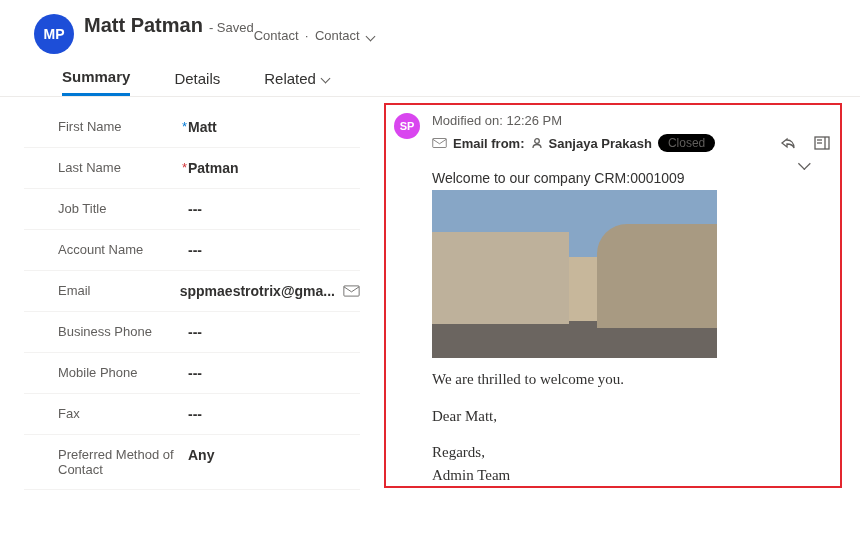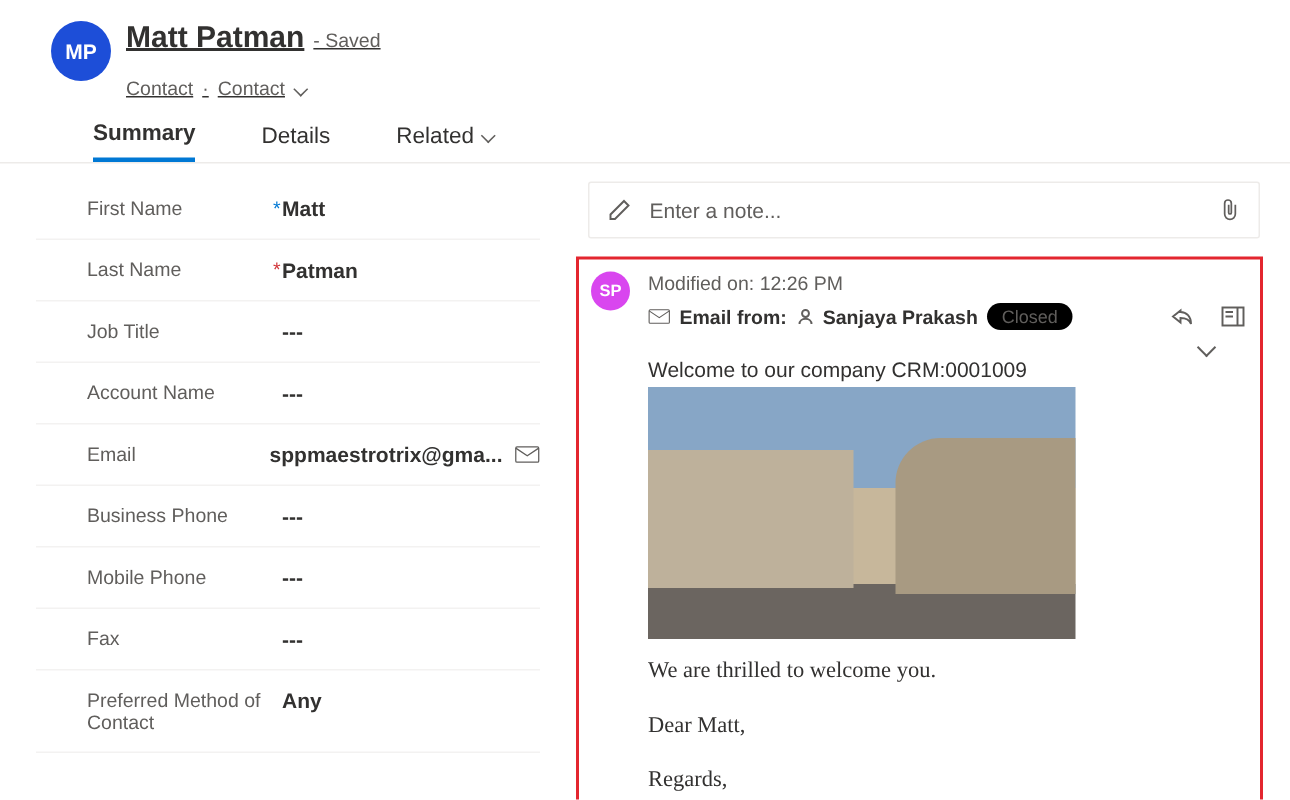--- a/index.html
+++ b/index.html
@@ -1,19 +1,19 @@
 <!DOCTYPE html>
 <html><head>
 <meta charset="utf-8">
 <style>
   * { box-sizing: border-box; margin: 0; padding: 0; }
   body { font-family: "Segoe UI", Arial, sans-serif; font-size: 14px; color: #323130; background: #fff; width: 860px; height: 533px; overflow: hidden; }
   .header { display: flex; align-items: flex-start; padding: 14px 20px 0 34px; }
   .avatar { width: 40px; height: 40px; border-radius: 50%; background: #1d4ed8; color: #fff; display: flex; align-items: center; justify-content: center; font-weight: 600; font-size: 14px; margin-right: 10px; }
-  .title-block { display: flex; flex-direction: column; text-decoration: underline; }
+  .title-block { display: flex; flex-direction: row; }
   .title-row { display: flex; align-items: baseline; gap: 6px; }
   .title { font-size: 20px; font-weight: 600; }
   .saved { font-size: 13px; color: #605e5c; }
   .subtitle-row { display: flex; align-items: center; gap: 6px; font-size: 13px; color: #605e5c; margin-top: 14px; }
   .chev { width: 10px; height: 10px; position: relative; display: inline-block; }
   .chev::before { content: ""; position: absolute; top: 2px; left: 1px; width: 6px; height: 6px; border-right: 1px solid #605e5c; border-bottom: 1px solid #605e5c; transform: rotate(45deg); }
   .tabs { display: flex; gap: 20px; padding: 14px 20px 0 38px; border-bottom: 1px solid #edebe9; }
   .tab { padding-bottom: 8px; font-size: 15px; cursor: pointer; display: flex; align-items: center; gap: 5px; margin-left: 24px; }
   .tab.active { font-weight: 600; border-bottom: 3px solid #0078d4; }
   .body { display: flex; height: 455px; }
@@ -118,29 +118,20 @@
       <div class="field-label">Fax</div>
       <div class="field-value">---</div>
     </div>
     <div class="field-row">
       <div class="field-label">Preferred Method of Contact</div>
       <div class="field-value">Any</div>
     </div>
   </div>
 
   <div class="right">
-    <div class="note-input">
-      <svg class="pencil" viewBox="0 0 16 16">
-          <path d="M11 2l3 3L5 14H2v-3z"></path>
-        </svg>
-      <span>Enter a note...</span>
-      <svg class="attach" viewBox="0 0 14 18">
-          <path d="M11 5v7a4 4 0 01-8 0V4a2.5 2.5 0 015 0v7a1 1 0 01-2 0V5"></path>
-        </svg>
-    </div>
 
     <div class="card">
       <div class="sp-avatar">SP</div>
       <div class="card-body">
         <div class="mod">Modified on: 12:26 PM</div>
         <div class="email-line">
           <svg class="mail-svg" style="width:15px;height:12px" viewBox="0 0 20 14">
               <rect x="1" y="1" width="18" height="12" rx="1"></rect>
               <path d="M1 2l9 6 9-6"></path>
             </svg>

